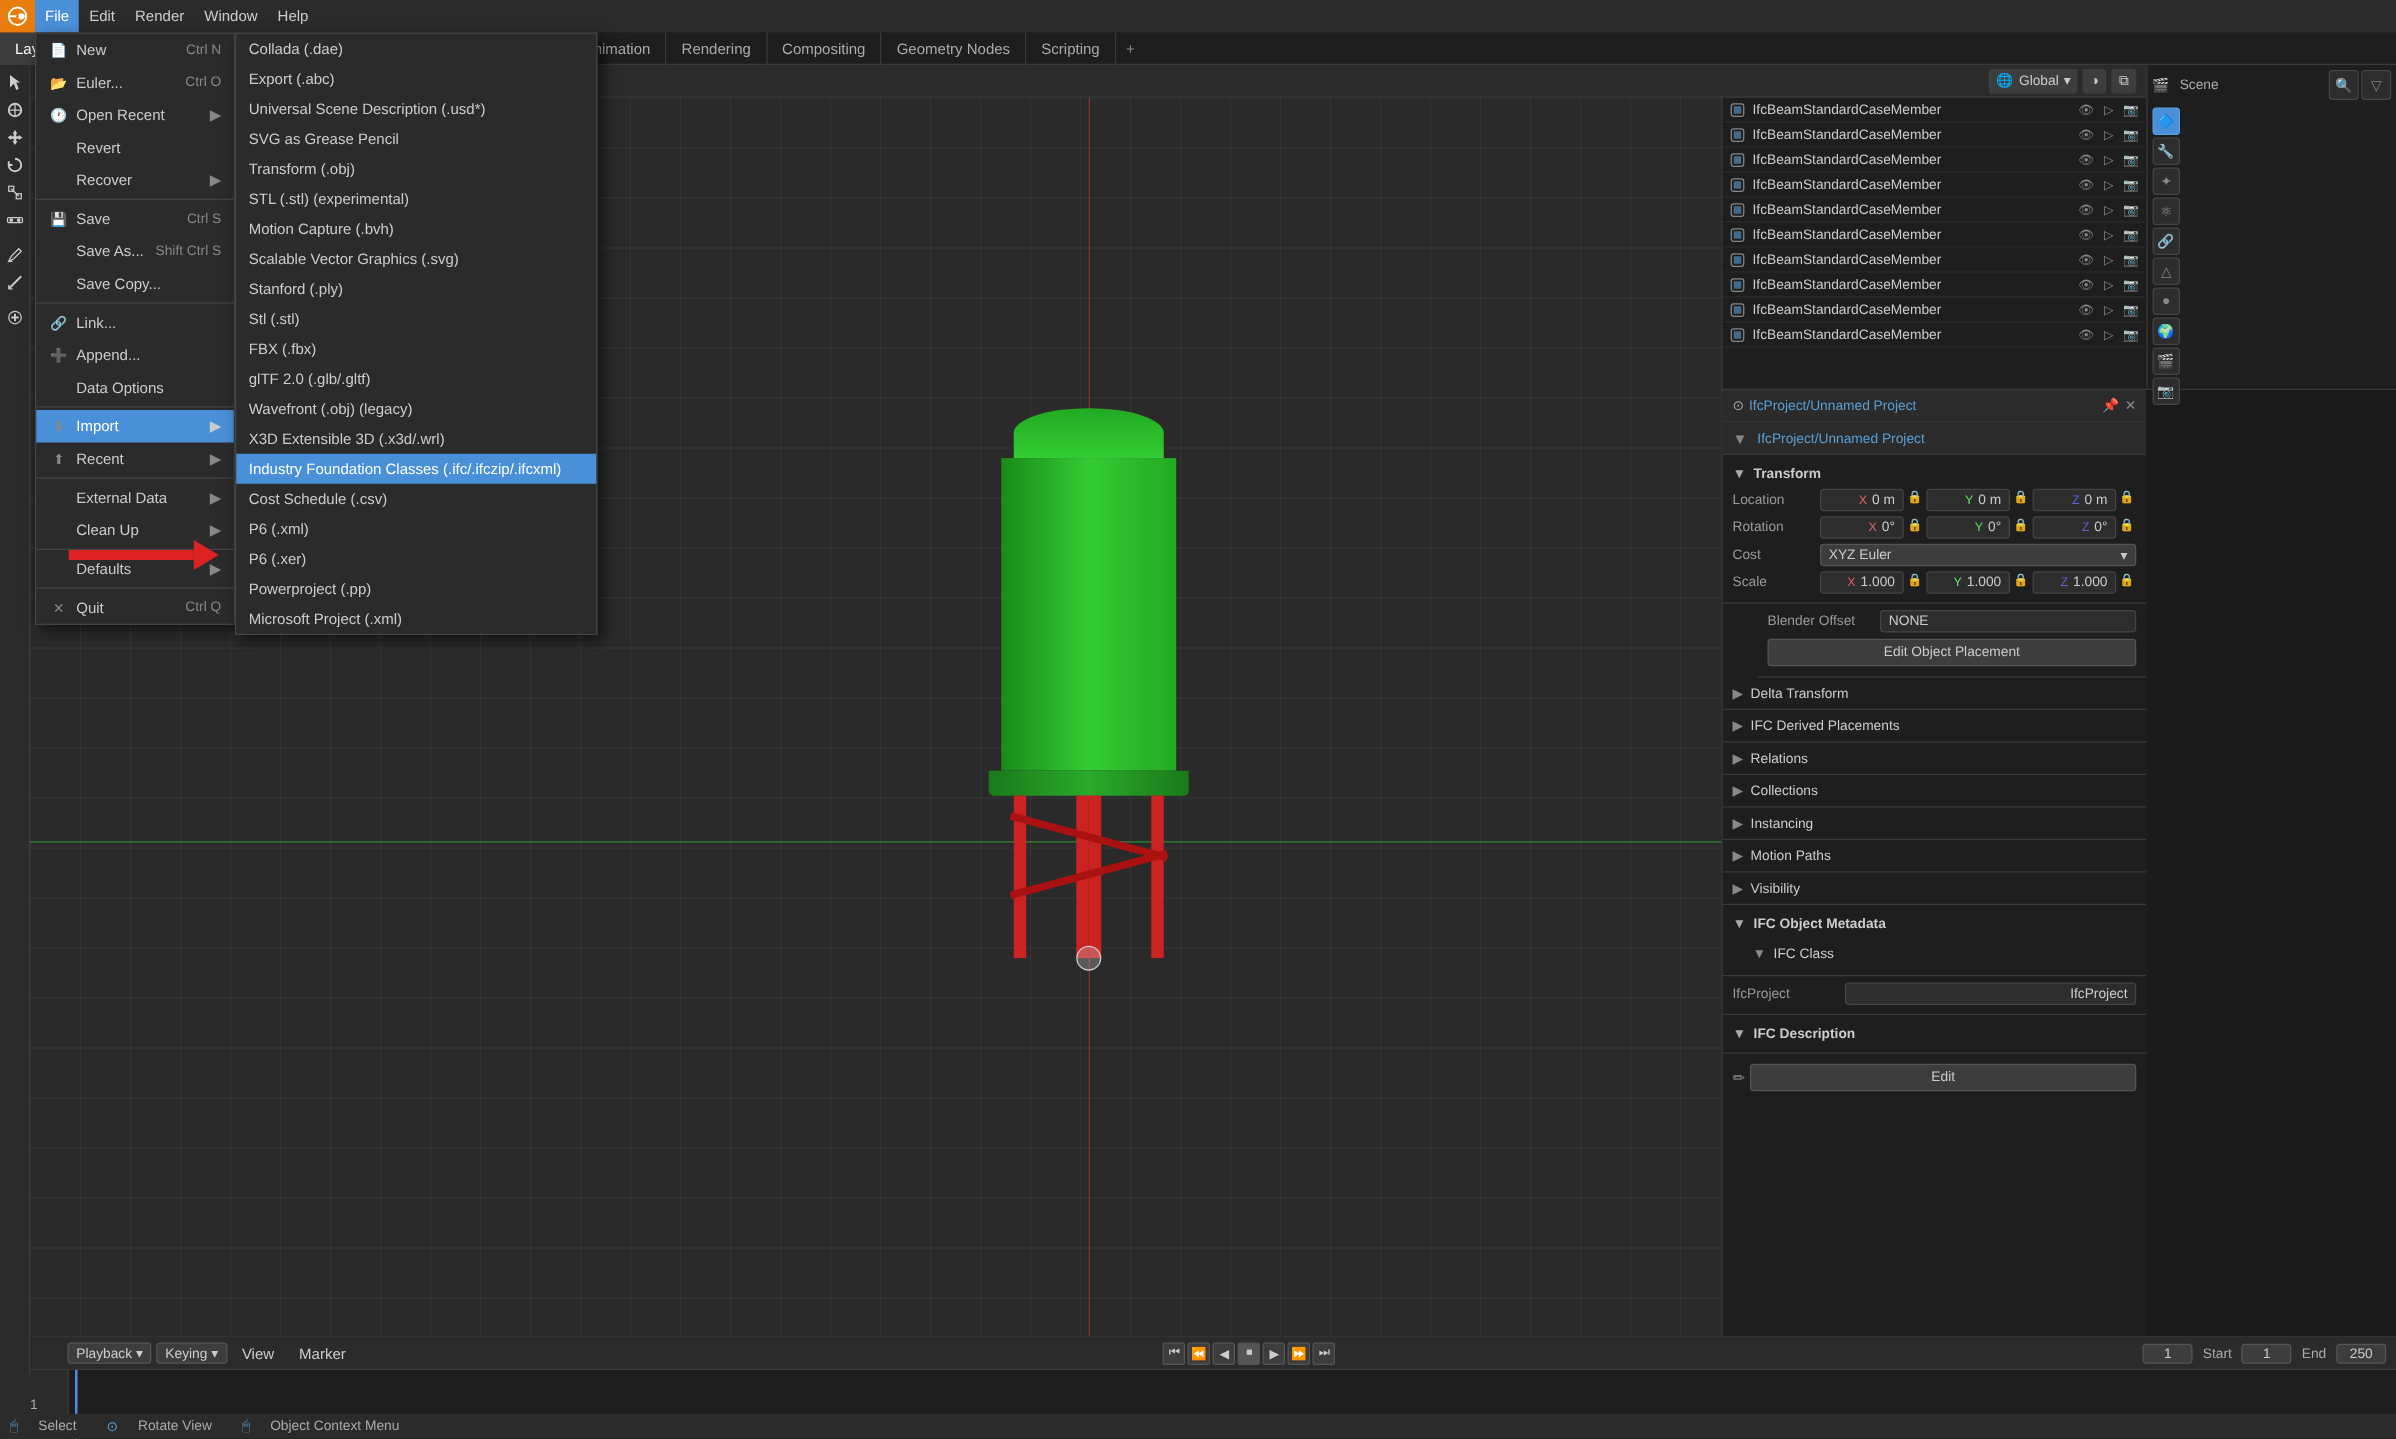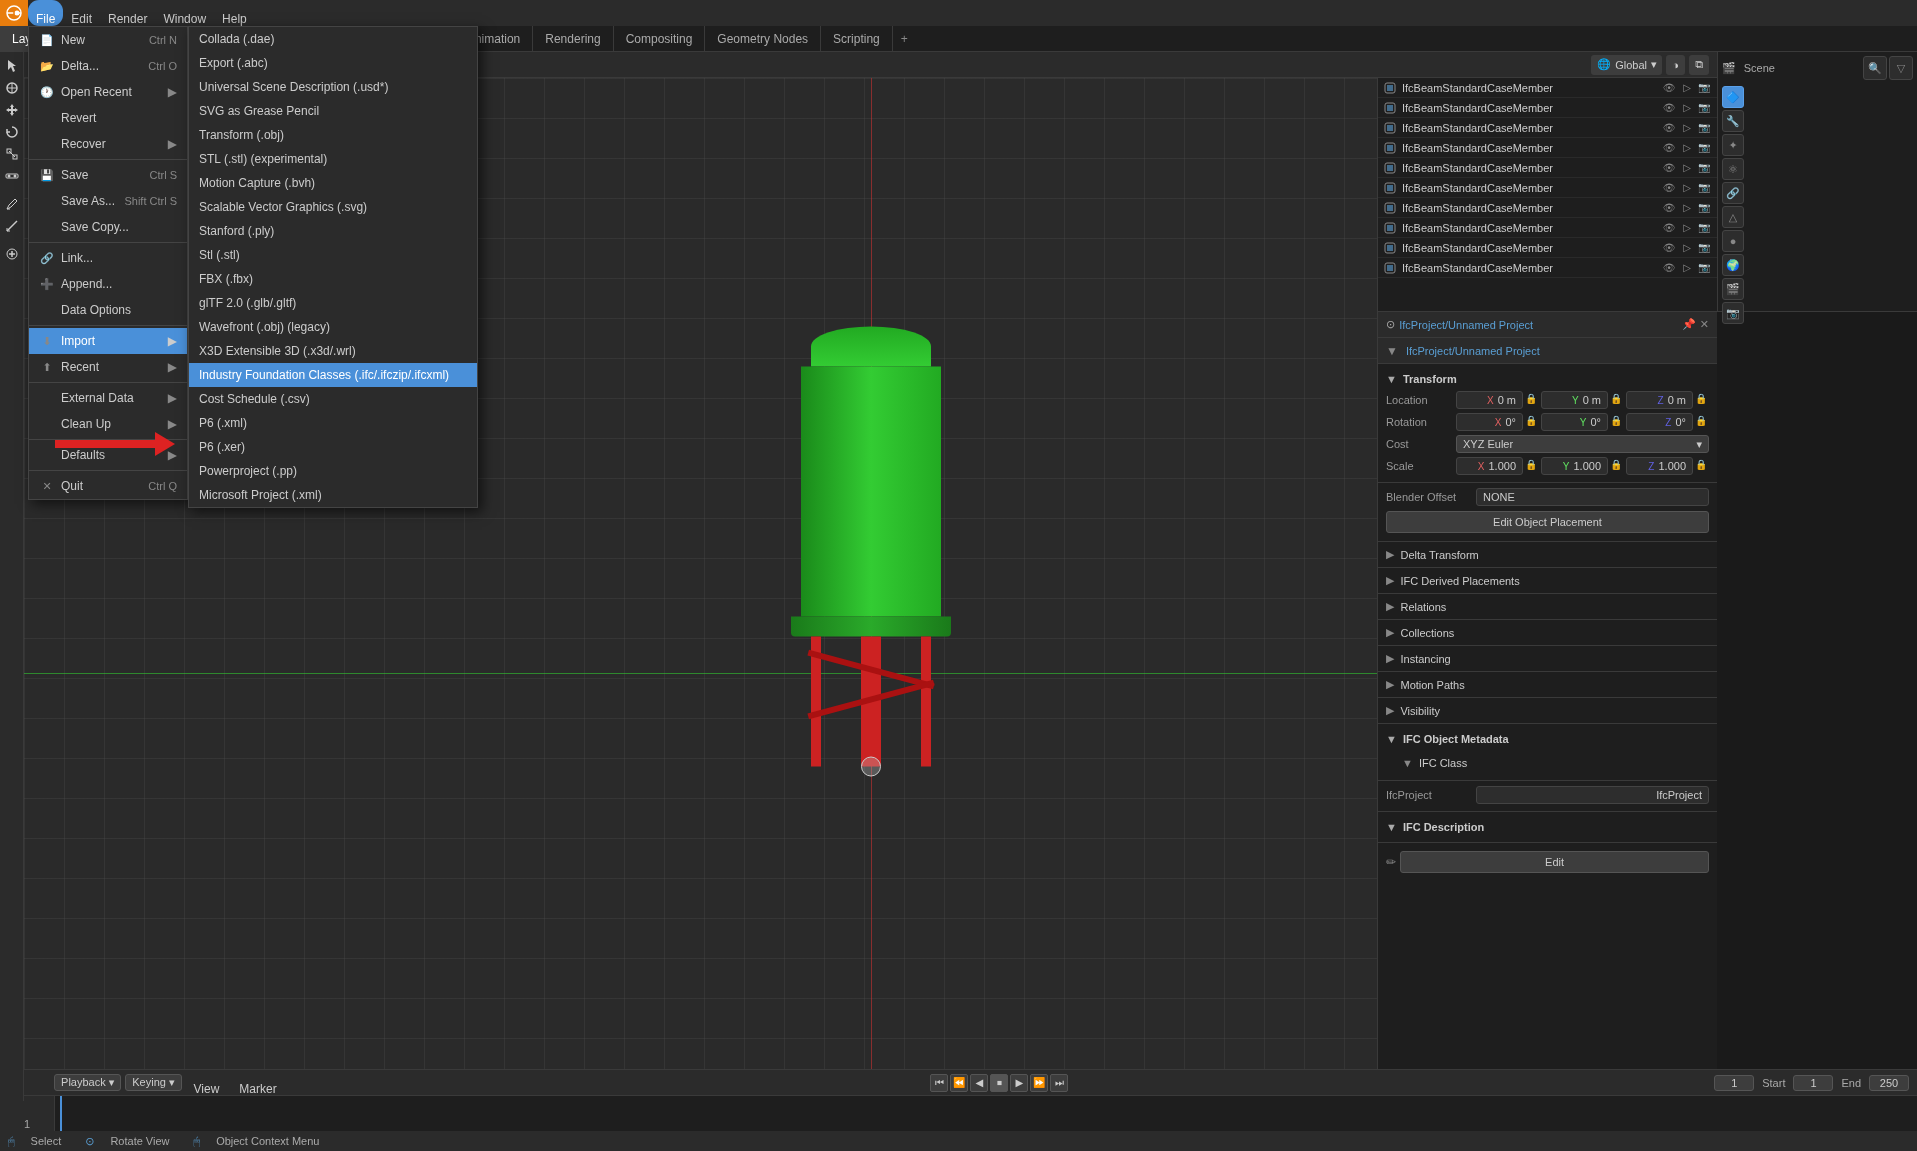--- a/index.html
+++ b/index.html
@@ -33,25 +33,24 @@
       justify-content: center;
       font-weight: bold;
       color: white;
       font-size: 13px;
       flex-shrink: 0;
     }
     .menu-item {
       padding: 0 8px;
       height: 26px;
       display: flex;
-      align-items: flex-end;
+      align-items: center;
       cursor: pointer;
       color: #cccccc;
       font-size: 12px;
-      border-radius: 11px;
     }
     .menu-item:hover, .menu-item.active {
       background: #4a4a4a;
     }
     .menu-item.active {
       background: #4a90d9;
       color: white;
     }
 
     
@@ -1182,21 +1181,21 @@
         <div class="lock-icon">🔒</div>
         <div class="field-input">
           <span class="z-label">Z</span>
           <span>1.000</span>
         </div>
         <div class="lock-icon">🔒</div>
       </div>
     </div>
   </div>
 
-  <div style="padding: 4px 8px; border-bottom: 1px solid #3a3a3a;">
+  <div style="padding: 4px 8px; border-bottom: 1px solid #3a3a3a; margin-left: 28px;">
     <div class="blender-offset-row">
       <div class="blender-offset-label">
         <span>Blender Offset</span>
       </div>
       <div class="blender-offset-value">
         <span>NONE</span>
       </div>
     </div>
 
     <div class="edit-placement-btn">
@@ -1365,21 +1364,21 @@
 </div>
 
 <div id="file-menu">
   <div class="file-menu-item">
     <span class="file-menu-item-icon">📄</span>
     <span>New</span>
     <span class="shortcut">Ctrl N</span>
   </div>
   <div class="file-menu-item">
     <span class="file-menu-item-icon">📂</span>
-    <span>Delta...</span>
+    <span>Euler...</span>
     <span class="shortcut">Ctrl O</span>
   </div>
   <div class="file-menu-item">
     <span class="file-menu-item-icon">🕐</span>
     <span>Open Recent</span>
     <span class="arrow">▶</span>
   </div>
   <div class="file-menu-item">
     <span class="file-menu-item-icon"></span>
     <span>Revert</span>

